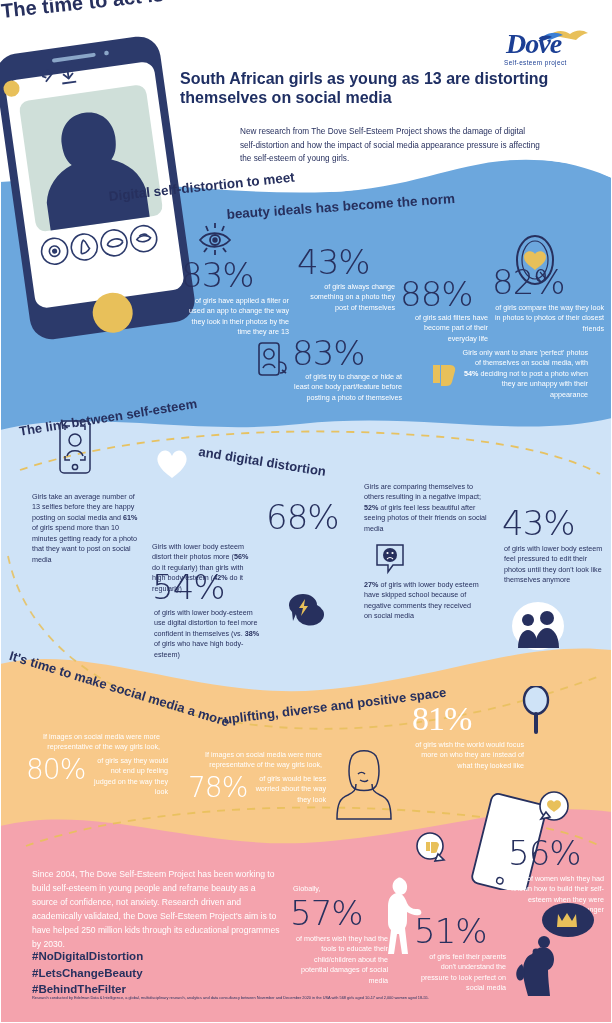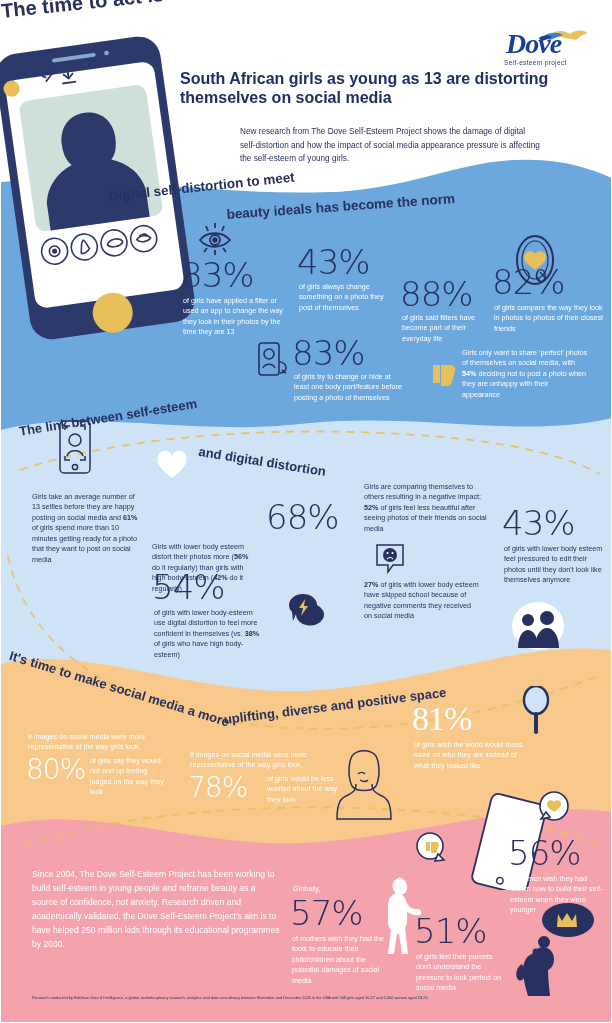--- a/index.html
+++ b/index.html
@@ -3,21 +3,21 @@
 <meta charset="utf-8">
 <style>
   html,body{margin:0;padding:0;background:#ffffff;}
   body{font-family:"Liberation Sans",sans-serif;}
   #poster{position:relative;width:612px;height:1023px;overflow:hidden;background:#fff;}
   .layer{position:absolute;left:0;top:0;width:612px;height:1023px;}
   svg.layer{pointer-events:none;}
 
   
   .abs{position:absolute;}
-  .white{color:#ffffff;}
+  .white{color:#ffffff;text-align:right;}
   .big{font-size:34px;font-weight:300;letter-spacing:-1px;line-height:1;color:#27305e;
        font-family:"DejaVu Sans",sans-serif;}
   .big.sm{font-size:28px;}
   .big.white{color:#ffffff;}
   .cap{font-size:7.2px;line-height:1.45;color:#27305e;}
   .cap.white{color:#ffffff;}
   .cap b{font-weight:bold;}
 
   
   #headline{left:180px;top:70px;width:400px;font-size:16px;font-weight:bold;
@@ -236,21 +236,21 @@
 
   <div id="h3a" class="sect-h">It's time to make social media a more</div>
   <div id="h3b" class="sect-h">uplifting, diverse and positive space</div>
 
   <div class="abs cap white" style="left:28px;top:732px;width:132px;">If images on social media were more representative of the way girls look,</div>
   <div class="abs big sm white" style="left:26px;top:756px;">80%</div>
   <div class="abs cap white" style="left:90px;top:756px;width:78px;">of girls say they would not end up feeling judged on the way they look</div>
 
   <div class="abs cap white" style="left:190px;top:750px;width:132px;">If images on social media were more representative of the way girls look,</div>
   <div class="abs big sm white" style="left:188px;top:774px;">78%</div>
-  <div class="abs cap white" style="left:267px;top:774px;width:74px;">of girls would be less worried about the way they look</div>
+  <div class="abs cap white" style="left:252px;top:774px;width:74px;">of girls would be less worried about the way they look</div>
 
   <svg class="ic" style="left:334px;top:748px;" width="60" height="72" viewBox="0 0 60 72">
     <g stroke="#27305e" stroke-width="1.5" fill="none">
       <path d="M18,8 c-4,8 -4,22 0,30 c4,6 20,6 24,0 c4,-8 4,-22 0,-30 c-5,-7 -19,-7 -24,0z"></path>
       <path d="M22,36 c0,6 -2,8 -8,11 c-8,3 -11,9 -11,24 l54,0 c0,-15 -3,-21 -11,-24 c-6,-3 -8,-5 -8,-11"></path>
       <path d="M24,26 c2,-2 5,-2 7,0"></path>
       <path d="M26,32 c3,2 6,2 8,0"></path>
     </g>
   </svg>
 
@@ -274,20 +274,25 @@
     <g>
       <circle cx="30" cy="66" r="13" fill="#ffffff" stroke="#27305e" stroke-width="1.6"></circle>
       <path d="M38,74 l6,6 l-9,1z" fill="#ffffff" stroke="#27305e" stroke-width="1.6"></path>
       <path d="M26,62 l4,0 l0,9 l-4,0z" fill="#e8c05a"></path>
       <path d="M31,62 l5,0 c2,0 3,2 3,3 l-2,6 c0,1 -1,2 -3,2 l-3,0z" fill="#e8c05a"></path>
     </g>
   </svg>
 
   <div id="h4">The time to act is now</div>
   <div id="pinkpara" class="abs">Since 2004, The Dove Self-Esteem Project has been working to build self-esteem in young people and reframe beauty as a source of confidence, not anxiety. Research driven and academically validated, the Dove Self-Esteem Project's aim is to have helped 250 million kids through its educational programmes by 2030.</div>
+  <div id="tags" class="abs">
+    <div>#NoDigitalDistortion</div>
+    <div>#LetsChangeBeauty</div>
+    <div>#BehindTheFilter</div>
+  </div>
 
   <div class="abs cap white" style="left:293px;top:884px;">Globally,</div>
   <div class="abs big" style="left:290px;top:896px;">57%</div>
   <div class="abs cap white" style="left:292px;top:934px;width:96px;">of mothers wish they had the tools to educate their child/children about the potential damages of social media</div>
 
   <svg class="ic" style="left:378px;top:874px;" width="54" height="84" viewBox="0 0 54 84">
     <g fill="#ffffff">
       <path d="M20,4 c-5,2 -7,8 -4,13 c2,4 8,5 11,2 c3,-3 3,-10 -1,-13 c-2,-2 -4,-3 -6,-2z"></path>
       <path d="M19,19 c-6,1 -9,6 -9,13 l0,16 c0,4 1,6 3,8 l-3,24 l6,0 l3,-20 l2,0 l3,20 l6,0 l-3,-26 c2,-3 2,-6 2,-10 l0,-6 c4,2 8,4 12,3 c2,0 3,-2 2,-4 c-1,-2 -3,-2 -5,-2 c-4,0 -7,-2 -9,-6 c-2,-6 -5,-10 -10,-10z"></path>
     </g>

